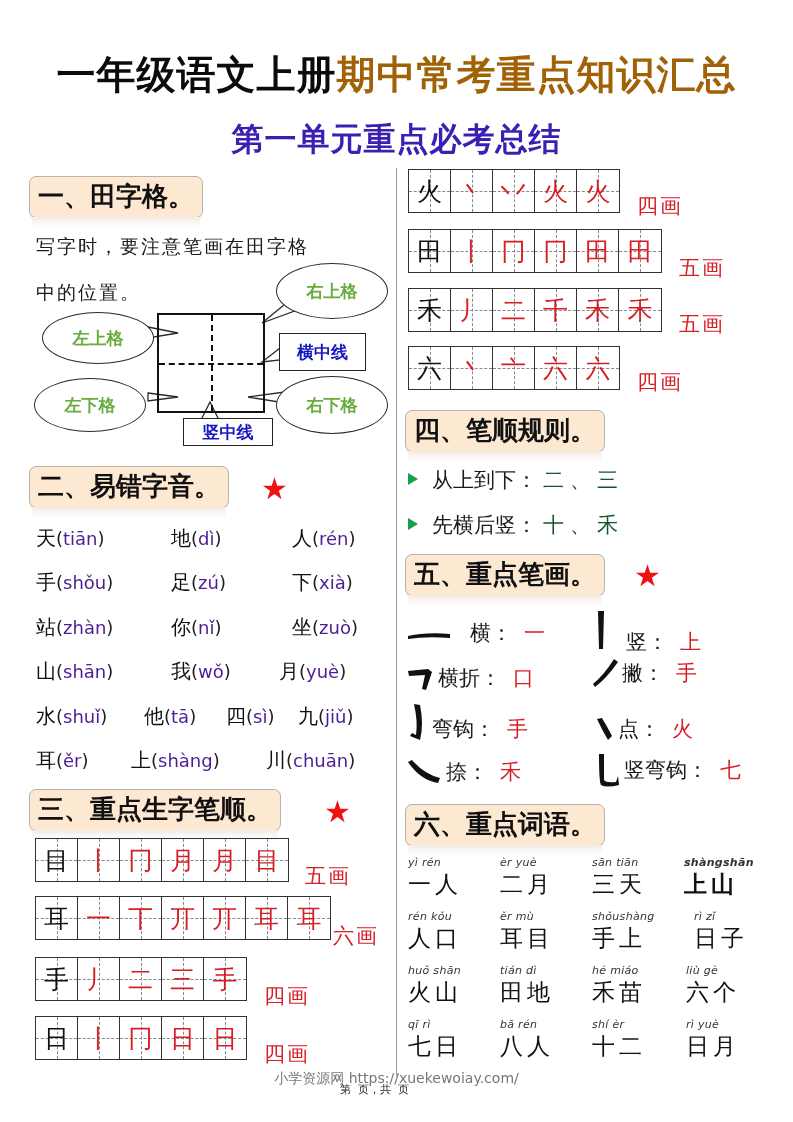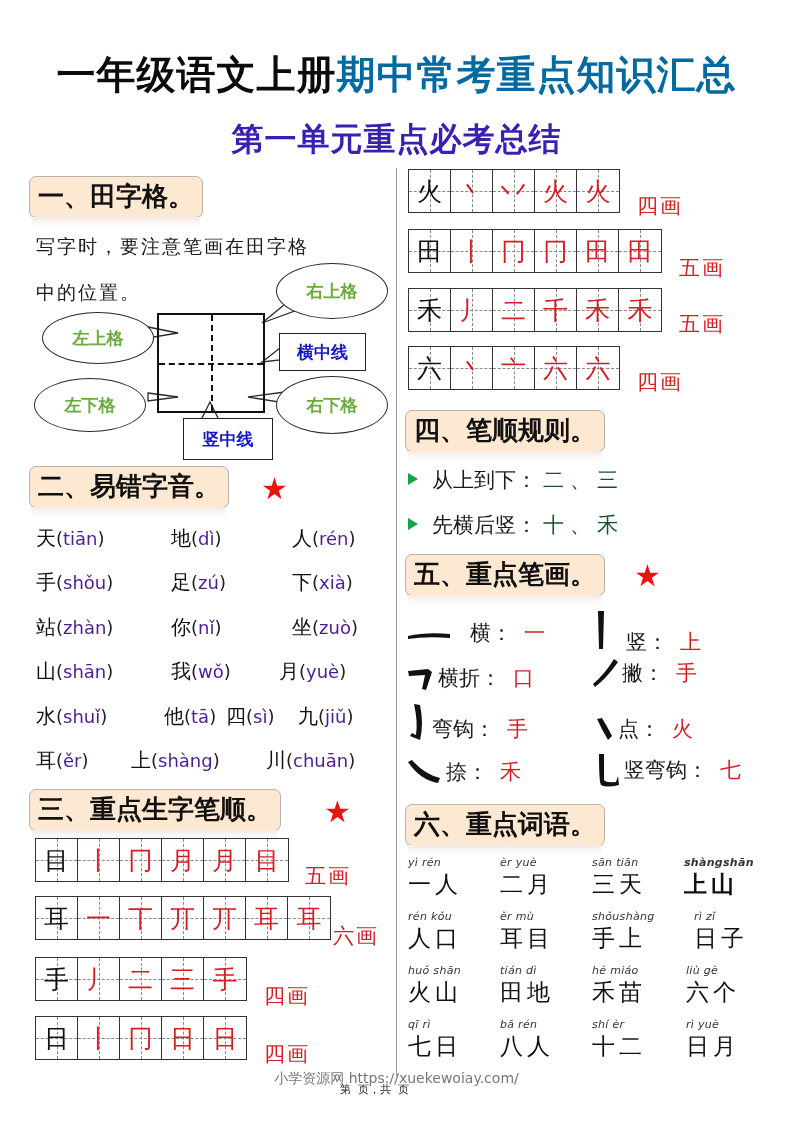--- a/index.html
+++ b/index.html
@@ -4,21 +4,21 @@
 <style>
   * { box-sizing: border-box; margin: 0; padding: 0; }
   html, body { width: 793px; height: 1122px; background: #ffffff; overflow: hidden; }
   body { position: relative; font-family: "DejaVu Serif", "Liberation Serif", serif; color: #111; }
 
   .abs { position: absolute; }
 
   
   .title-main { position: absolute; top: 48px; left: 0; width: 793px; text-align: center; font-family: "DejaVu Sans", sans-serif; font-weight: 900; font-size: 39px; letter-spacing: 1px; white-space: nowrap; }
   .title-main .black { color: #0b0b0b; }
-  .title-main .red { color: #0369a1; }
+  .title-main .red { color: #a16207; }
   .title-sub { position: absolute; top: 118px; left: 0; width: 793px; text-align: center; font-family: "DejaVu Sans", sans-serif; font-weight: 900; font-size: 32px; color: #3a1fb2; letter-spacing: 1px; }
 
   .divider { position: absolute; left: 396px; top: 168px; width: 1px; height: 908px; background: #9a9a9a; }
 
   
   .sec-head { position: absolute; height: 42px; padding: 0 8px; background: #fde8d2; border: 1.5px solid #b9b2ad; border-radius: 7px; font-family: "DejaVu Sans", sans-serif; font-weight: 900; font-size: 26px; line-height: 39px; color: #111; white-space: nowrap; box-shadow: 0 3px 0 -1px #f3ece6; }
   .sec-head::after { content: ""; position: absolute; left: 2px; right: 2px; bottom: -12px; height: 12px; background: linear-gradient(#f6efe9, rgba(255,255,255,0)); border-radius: 0 0 6px 6px; }
   .star { position: absolute; color: #ee1111; font-size: 30px; line-height: 30px; font-family: "DejaVu Sans", sans-serif; }
 
   
@@ -87,21 +87,21 @@
 <div class="tzg-box">
   <div class="vline"></div>
   <div class="hline"></div>
 </div>
 
 <div class="bubble" style="left:42px; top:312px; width:112px; height:52px;">左上格</div>
 <div class="bubble" style="left:276px; top:263px; width:112px; height:56px;">右上格</div>
 <div class="bubble" style="left:34px; top:378px; width:112px; height:54px;">左下格</div>
 <div class="bubble" style="left:276px; top:376px; width:112px; height:58px;">右下格</div>
 <div class="label-box" style="left:279px; top:333px; width:87px; height:38px;">横中线</div>
-<div class="label-box" style="left:183px; top:418px; width:90px; height:42px;">竖中线</div>
+<div class="label-box" style="left:183px; top:418px; width:90px; height:28px;">竖中线</div>
 
 <div class="sec-head" style="left:29px; top:466px;">二、易错字音。</div>
 <div class="star" style="left:261px; top:474px;">★</div>
 
 <div class="py-row" style="top:524px;">
   <span class="py-cell" style="left:0;"><span>天</span><span class="paren">(</span><span class="pyr">tiān</span><span class="paren">)</span></span>
   <span class="py-cell" style="left:135px;"><span>地</span><span class="paren">(</span><span class="pyr">dì</span><span class="paren">)</span></span>
   <span class="py-cell" style="left:256px;"><span>人</span><span class="paren">(</span><span class="pyr">rén</span><span class="paren">)</span></span>
 </div>
 <div class="py-row" style="top:568px;">
@@ -114,21 +114,21 @@
   <span class="py-cell" style="left:135px;"><span>你</span><span class="paren">(</span><span class="pyr">nǐ</span><span class="paren">)</span></span>
   <span class="py-cell" style="left:256px;"><span>坐</span><span class="paren">(</span><span class="pyr">zuò</span><span class="paren">)</span></span>
 </div>
 <div class="py-row" style="top:657px;">
   <span class="py-cell" style="left:0;"><span>山</span><span class="paren">(</span><span class="pyr">shān</span><span class="paren">)</span></span>
   <span class="py-cell" style="left:135px;"><span>我</span><span class="paren">(</span><span class="pyr">wǒ</span><span class="paren">)</span></span>
   <span class="py-cell" style="left:243px;"><span>月</span><span class="paren">(</span><span class="pyr">yuè</span><span class="paren">)</span></span>
 </div>
 <div class="py-row" style="top:702px;">
   <span class="py-cell" style="left:0;"><span>水</span><span class="paren">(</span><span class="pyr">shuǐ</span><span class="paren">)</span></span>
-  <span class="py-cell" style="left:108px;margin-left:20px;"><span>他</span><span class="paren">(</span><span class="pyr">tā</span><span class="paren">)</span></span>
+  <span class="py-cell" style="left:108px;"><span>他</span><span class="paren">(</span><span class="pyr">tā</span><span class="paren">)</span></span>
   <span class="py-cell" style="left:190px;"><span>四</span><span class="paren">(</span><span class="pyr">sì</span><span class="paren">)</span></span>
   <span class="py-cell" style="left:262px;"><span>九</span><span class="paren">(</span><span class="pyr">jiǔ</span><span class="paren">)</span></span>
 </div>
 <div class="py-row" style="top:746px;">
   <span class="py-cell" style="left:0;"><span>耳</span><span class="paren">(</span><span class="pyr">ěr</span><span class="paren">)</span></span>
   <span class="py-cell" style="left:95px;"><span>上</span><span class="paren">(</span><span class="pyr">shàng</span><span class="paren">)</span></span>
   <span class="py-cell" style="left:230px;"><span>川</span><span class="paren">(</span><span class="pyr">chuān</span><span class="paren">)</span></span>
 </div>
 
 <div class="sec-head" style="left:29px; top:789px;">三、重点生字笔顺。</div>

